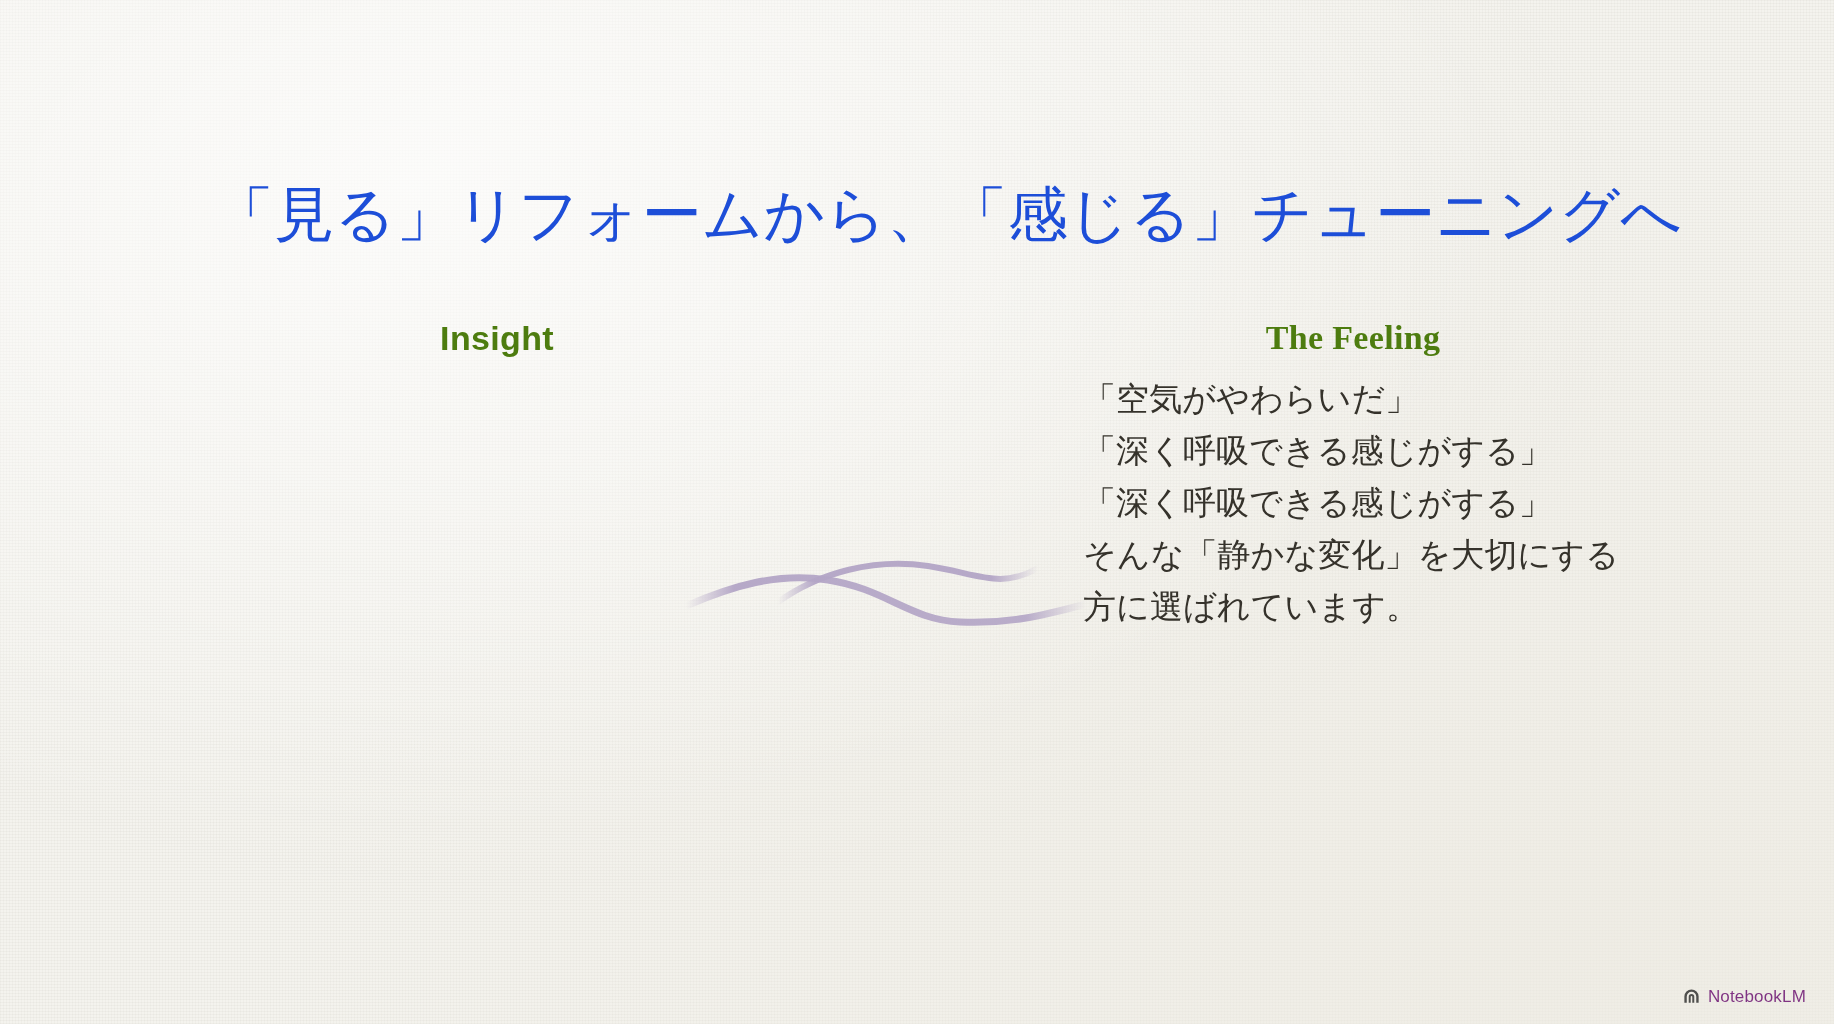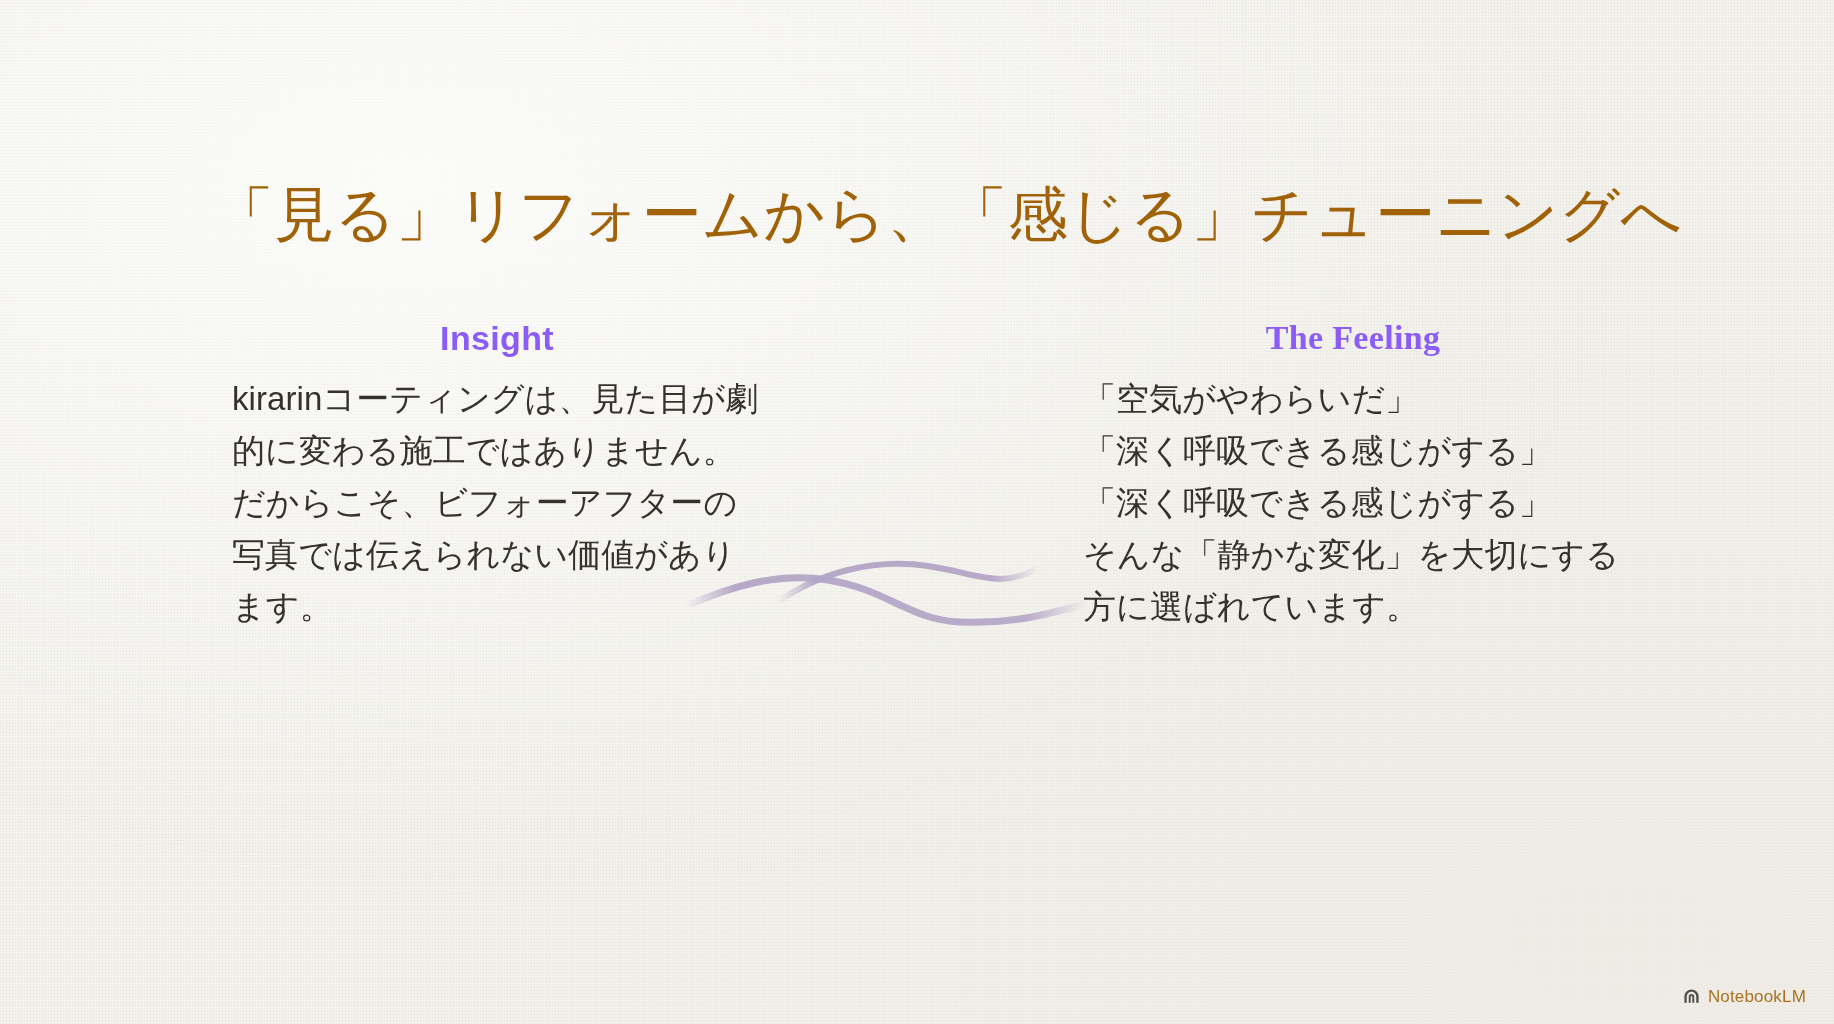--- a/index.html
+++ b/index.html
@@ -58,21 +58,21 @@
   
   .slide-title {
     position: absolute;
     left: 214px;
     top: 140px;
     width: 1420px;
     font-family: "Liberation Serif", "DejaVu Serif", serif;
     font-size: 60px;
     line-height: 1.18;
     letter-spacing: 0.005em;
-    color: #a16207;
+    color: #1d4ed8;
     font-weight: 400;
     white-space: nowrap;
   }
 
   
   .columns {
     position: absolute;
     left: 0;
     top: 318px;
     width: 1834px;
@@ -82,21 +82,21 @@
     position: absolute;
     top: 0;
   }
   .column-left  { left: 232px;  width: 530px; }
   .column-right { left: 1083px; width: 540px; }
 
   .column-heading {
     font-family: "Liberation Sans", "DejaVu Sans", sans-serif;
     font-size: 34px;
     font-weight: 600;
-    color: #8b5cf6;
+    color: #4d7c0f;
     text-align: center;
     line-height: 1.2;
     margin: 0 0 14px 0;
     letter-spacing: 0.01em;
   }
   .column-left .column-heading  { text-align: center; }
   .column-right .column-heading { text-align: center; font-family: Liberation Serif, serif; }
 
   .column-body {
     font-family: "Liberation Sans", "DejaVu Sans", sans-serif;
@@ -132,41 +132,39 @@
   .watermark-logo {
     width: 19px;
     height: 19px;
     display: block;
     flex: 0 0 auto;
   }
   .watermark-label {
     font-family: "Liberation Sans", "DejaVu Sans", sans-serif;
     font-size: 17px;
     font-weight: 500;
-    color: #a16207;
+    color: #701a75;
     letter-spacing: 0.01em;
     line-height: 1;
   }
 </style>
 </head>
 <body>
 
 <div class="slide">
 
   <div class="paper-texture"></div>
   <div class="paper-sheen"></div>
 
   <h1 class="slide-title">「見る」リフォームから、「感じる」チューニングへ</h1>
 
   <div class="columns">
 
     <div class="column column-left">
       <div class="column-heading">Insight</div>
-      <div class="column-body">kirarinコーティングは、見た目が劇的に変わる施工ではありません。
-だからこそ、ビフォーアフターの写真では伝えられない価値があります。</div>
     </div>
 
     <div class="column column-right">
       <div class="column-heading">The Feeling</div>
       <div class="column-body">「空気がやわらいだ」
 「深く呼吸できる感じがする」
 「深く呼吸できる感じがする」
 そんな「静かな変化」を大切にする方に選ばれています。</div>
     </div>
 

